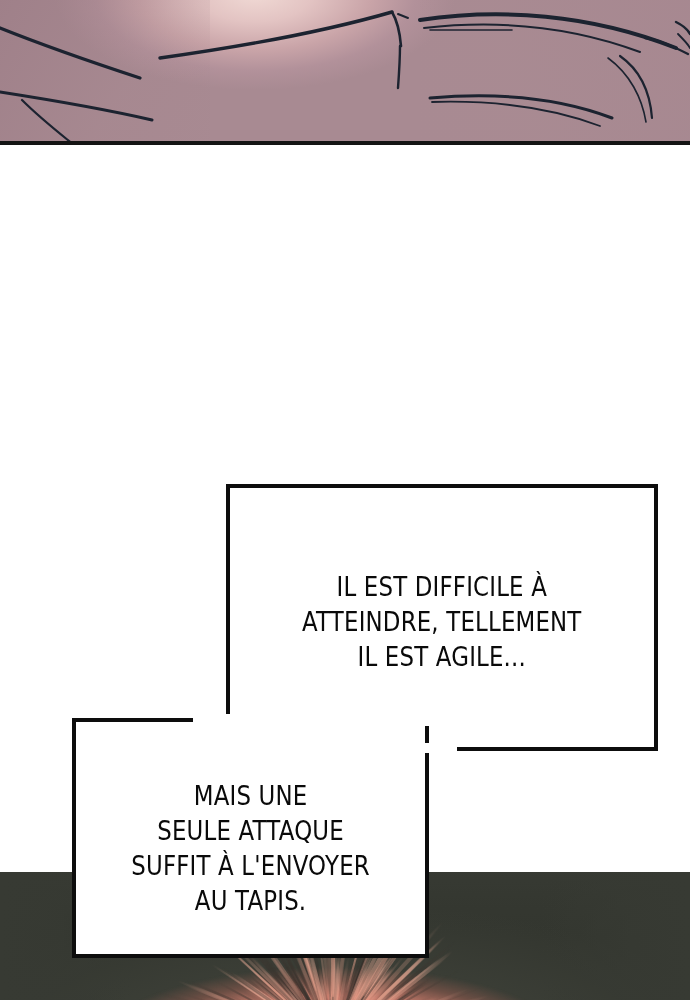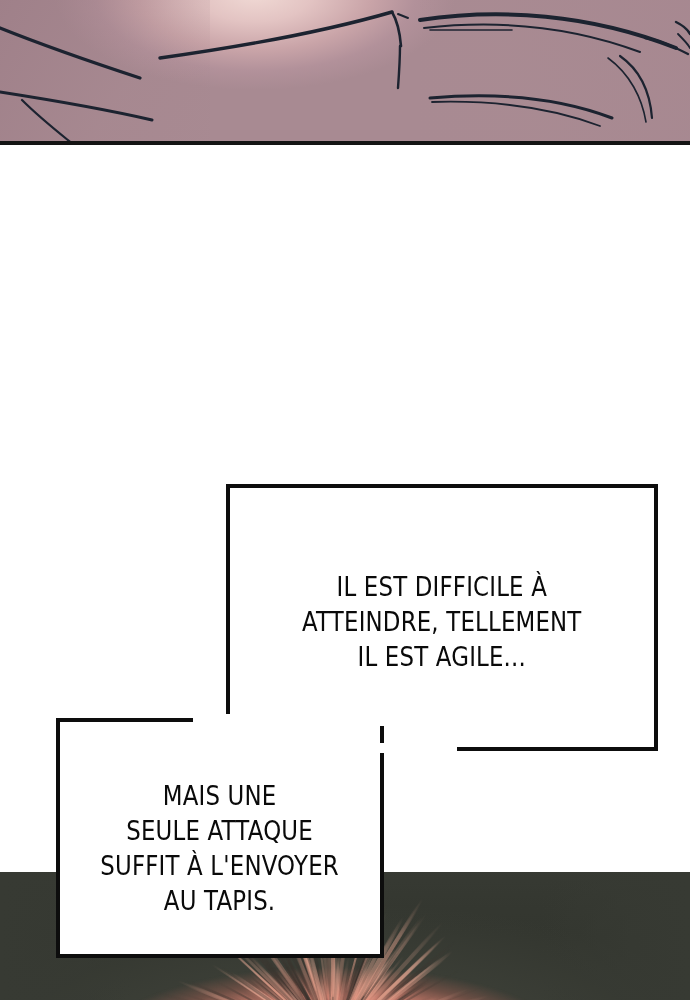--- a/index.html
+++ b/index.html
@@ -133,21 +133,21 @@
     white-space:pre-line;
   }
 
   #bubble1{ left:61px; top:62px; width:366px; height:230px; }
   #bubble1 .txt{ font-size:26px; }
 
   #bubble2{ left:189px; top:484px; width:432px; height:267px;margin-left:37px; }
   #bubble2 .txt{ font-size:26px; margin-top:10px; }
 
   
-  #bubble3{ left:56px; top:718px; width:328px; height:240px; z-index:7; }
+  #bubble3{ left:72px; top:718px; width:357px; height:240px; z-index:7; }
   #bubble3 .txt{ font-size:26px; margin-top:22px; }
 
   
   .seam{
     position:absolute;
     background:#ffffff;
     z-index:8;
   }
 </style>
 </head>

